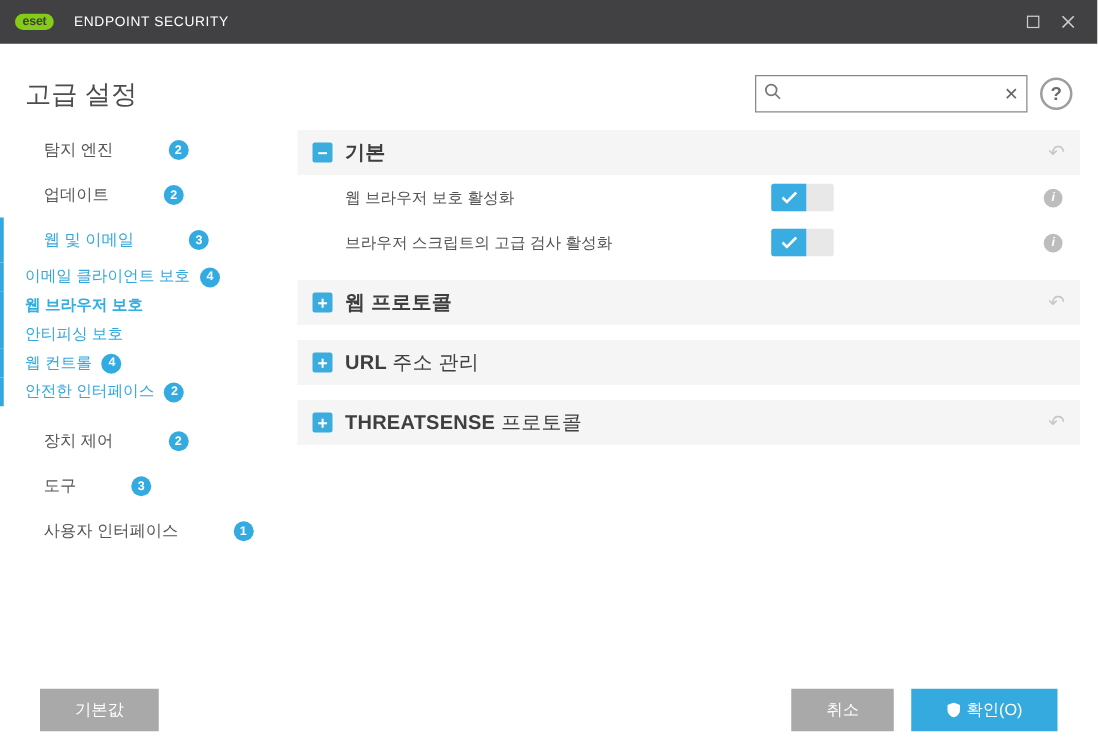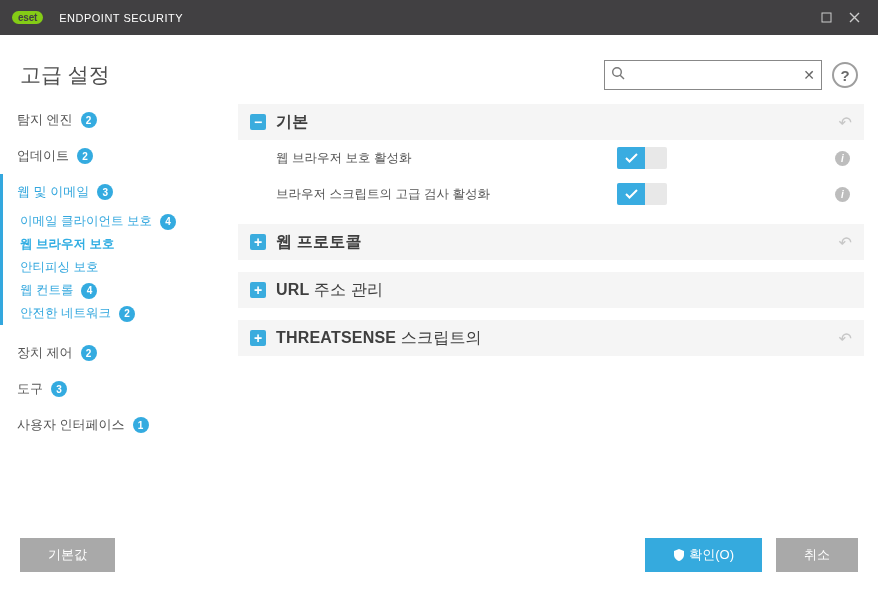--- a/index.html
+++ b/index.html
@@ -113,21 +113,22 @@
       display: flex;
       align-items: center;
       font-size: 13px;
       cursor: pointer;
       padding-right: 10px;
     }
     .side-item {
       height: 36px;
       color: #555;
       border-left: 3px solid transparent;
-      padding-left: 14px;
+      padding-left: 32px;
+      gap: 36px;
     }
     .side-subitem {
       height: 23px;
       padding-left: 17px;
       color: #33a7de;
       border-left: 3px solid transparent;
       font-size: 12.5px;
     }
     .side-item.group-active {
       color: #33a7de;
@@ -233,22 +234,22 @@
       color: #fff;
       display: flex; align-items: center; justify-content: center;
       font-size: 10px; font-weight: 700;
       font-style: italic;
     }
 
     
     .footer {
       height: 60px;
       display: flex;
-      align-items: flex-start;
-      padding: 0 20px;
+      align-items: center;
+      padding: 0 32px;
     }
     .btn {
       height: 34px;
       padding: 0 28px;
       display: inline-flex;
       align-items: center;
       justify-content: center;
       font-size: 13px;
       cursor: pointer;
       border: none;
@@ -326,21 +327,21 @@
       <span>웹 브라우저 보호</span>
     </div>
     <div class="side-subitem">
       <span>안티피싱 보호</span>
     </div>
     <div class="side-subitem">
       <span>웹 컨트롤</span>
       <span class="badge">4</span>
     </div>
     <div class="side-subitem">
-      <span>안전한 네트워크</span>
+      <span>안전한 인터페이스</span>
       <span class="badge">2</span>
     </div>
 
     <div style="height:10px"></div>
     <div class="side-item">
       <span>장치 제어</span>
       <span class="badge">2</span>
     </div>
     <div class="side-item">
       <span>도구</span>
@@ -404,32 +405,32 @@
       <div class="section-header">
         <span class="toggle-box">+</span>
         <span class="section-title"><b>URL </b><span style="font-weight:400">주소 관리</span></span>
         <span class="spacer"></span>
       </div>
     </div>
 
     <div class="section">
       <div class="section-header">
         <span class="toggle-box">+</span>
-        <span class="section-title"><b>THREATSENSE </b><span style="font-weight:400">스크립트의</span></span>
+        <span class="section-title"><b>THREATSENSE </b><span style="font-weight:400">프로토콜</span></span>
         <span class="spacer"></span>
         <span class="revert-icn">↶</span>
       </div>
     </div>
 
   </div>
 </div>
 
 <div class="footer">
   <button class="btn gray">기본값</button>
   <span class="spacer"></span>
+  <button class="btn gray">취소</button>
   <button class="btn primary">
     <svg viewBox="0 0 12 12">
         <path d="M6 0 L11 2 V6 C11 9 8.5 11.3 6 12 C3.5 11.3 1 9 1 6 V2 Z" fill="#fff"></path>
       </svg>
     <span>확인(O)</span>
   </button>
-  <button class="btn gray">취소</button>
 </div>
 
 </body></html>

